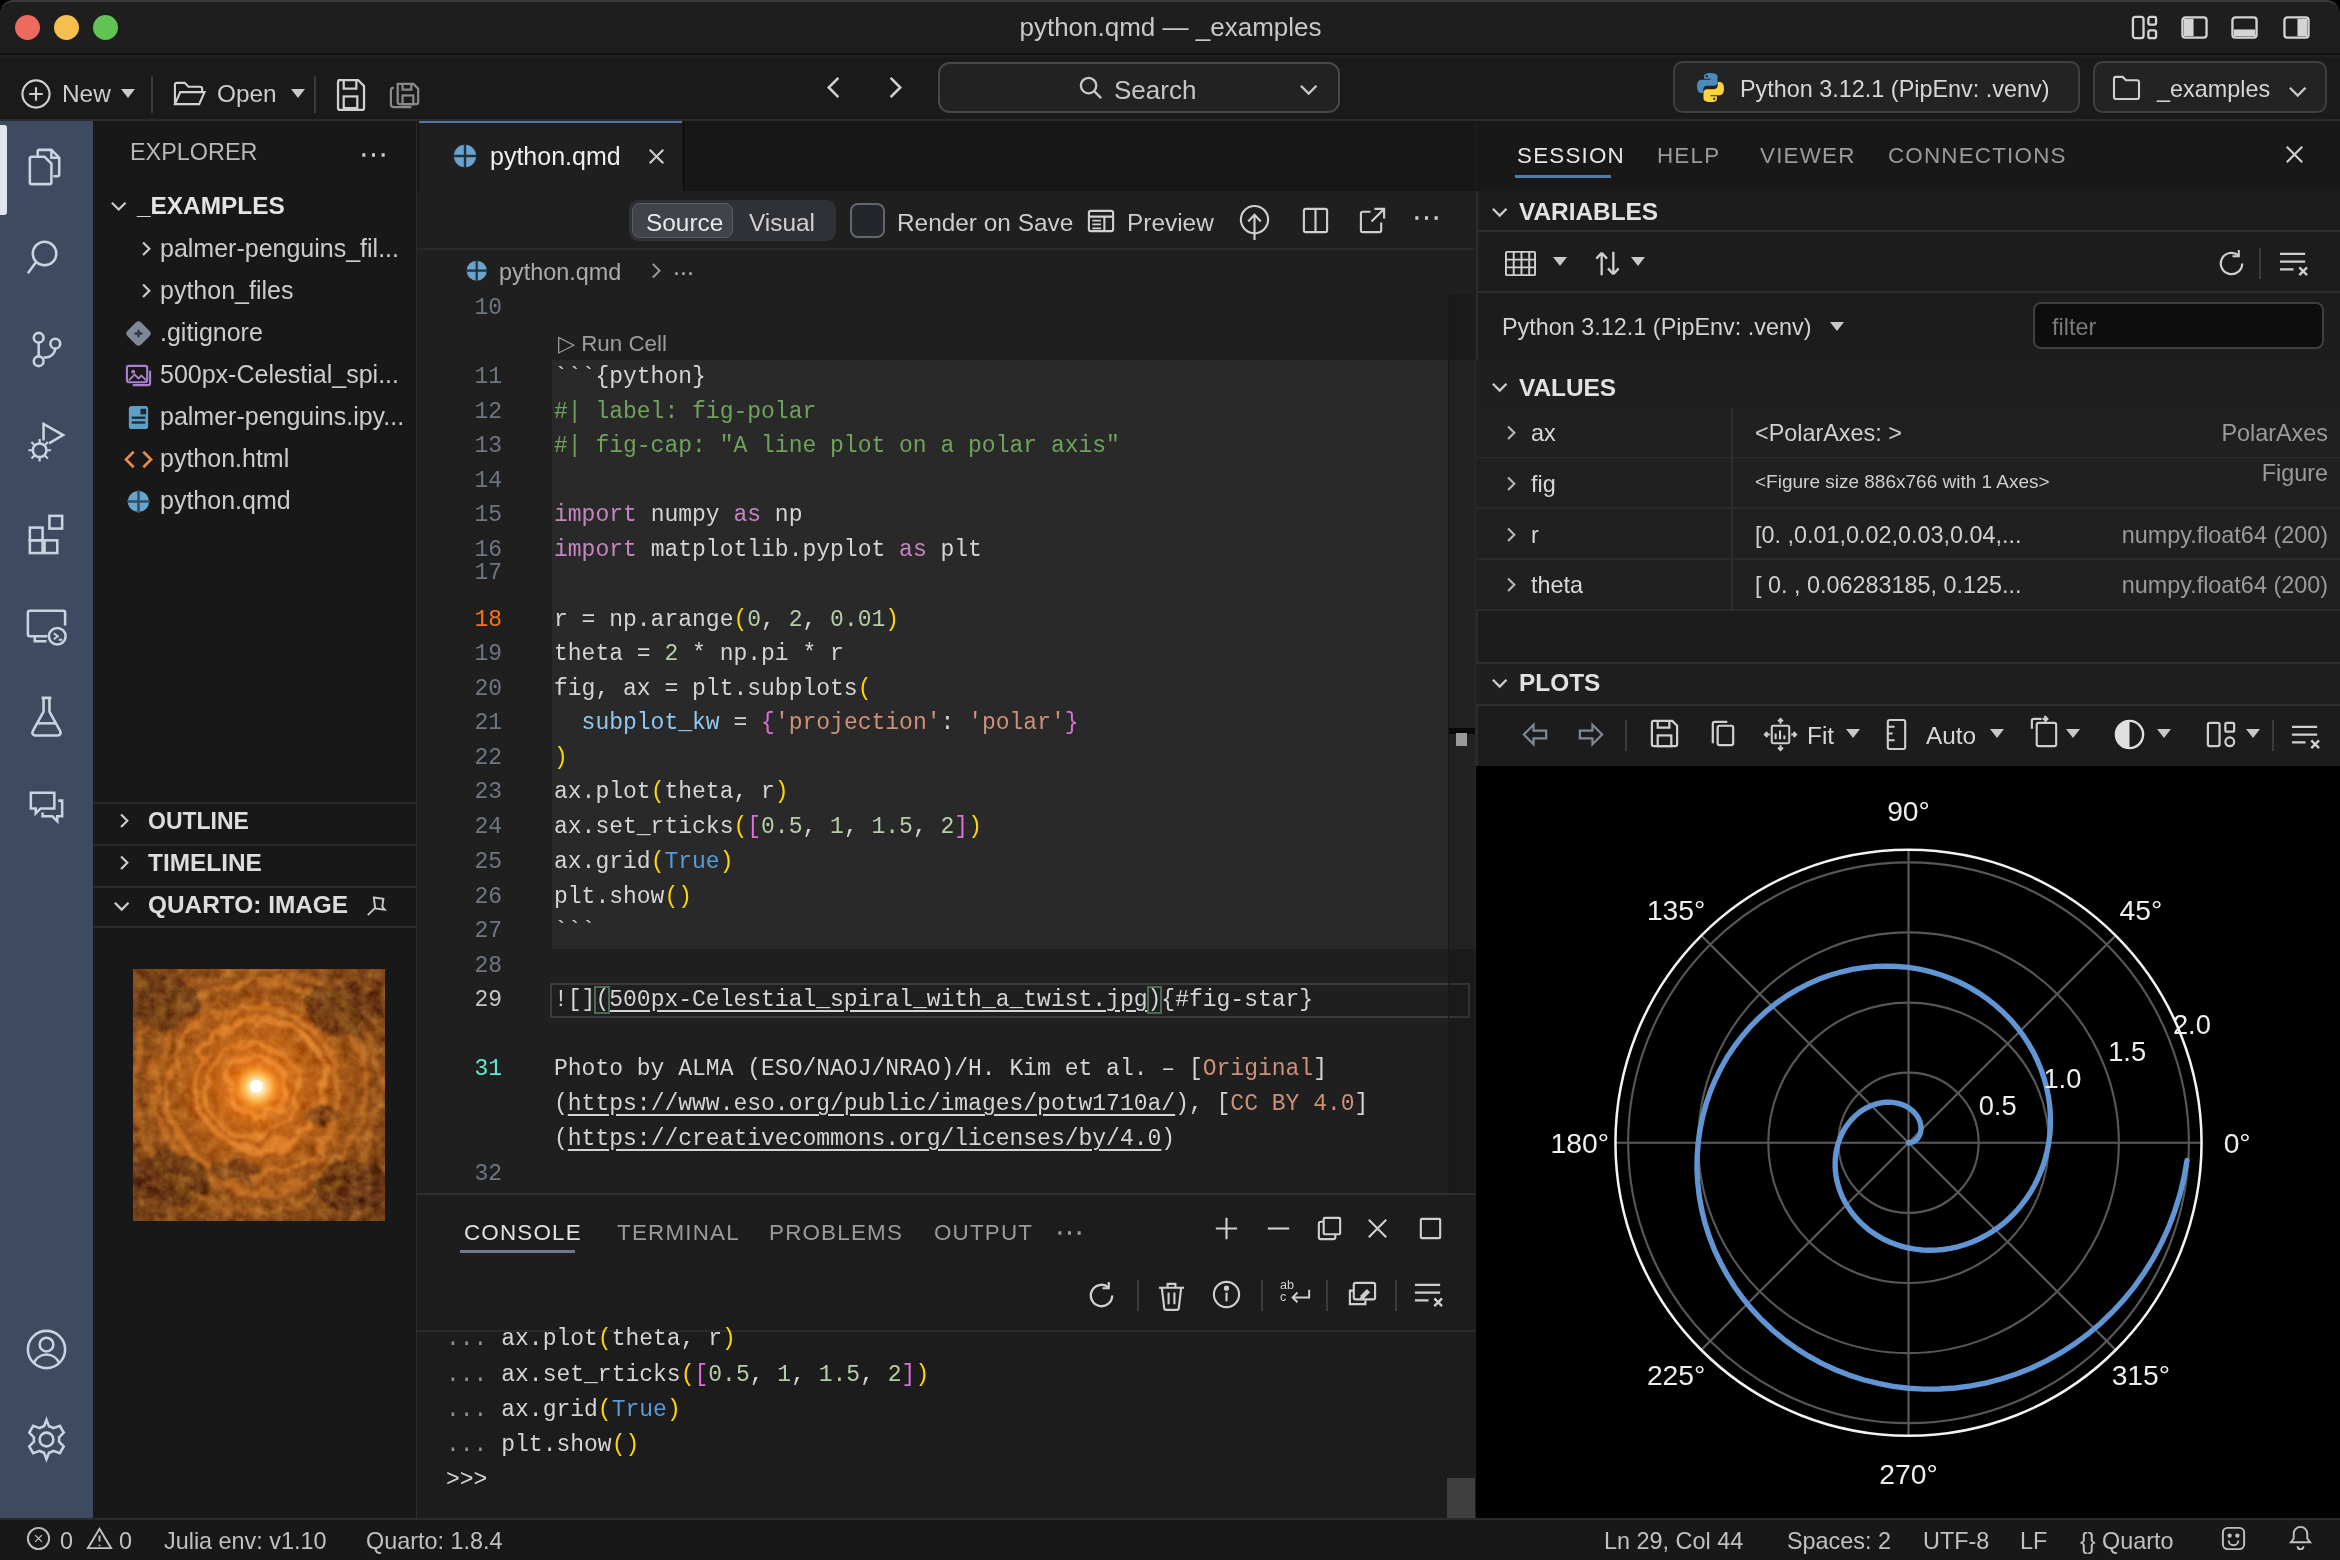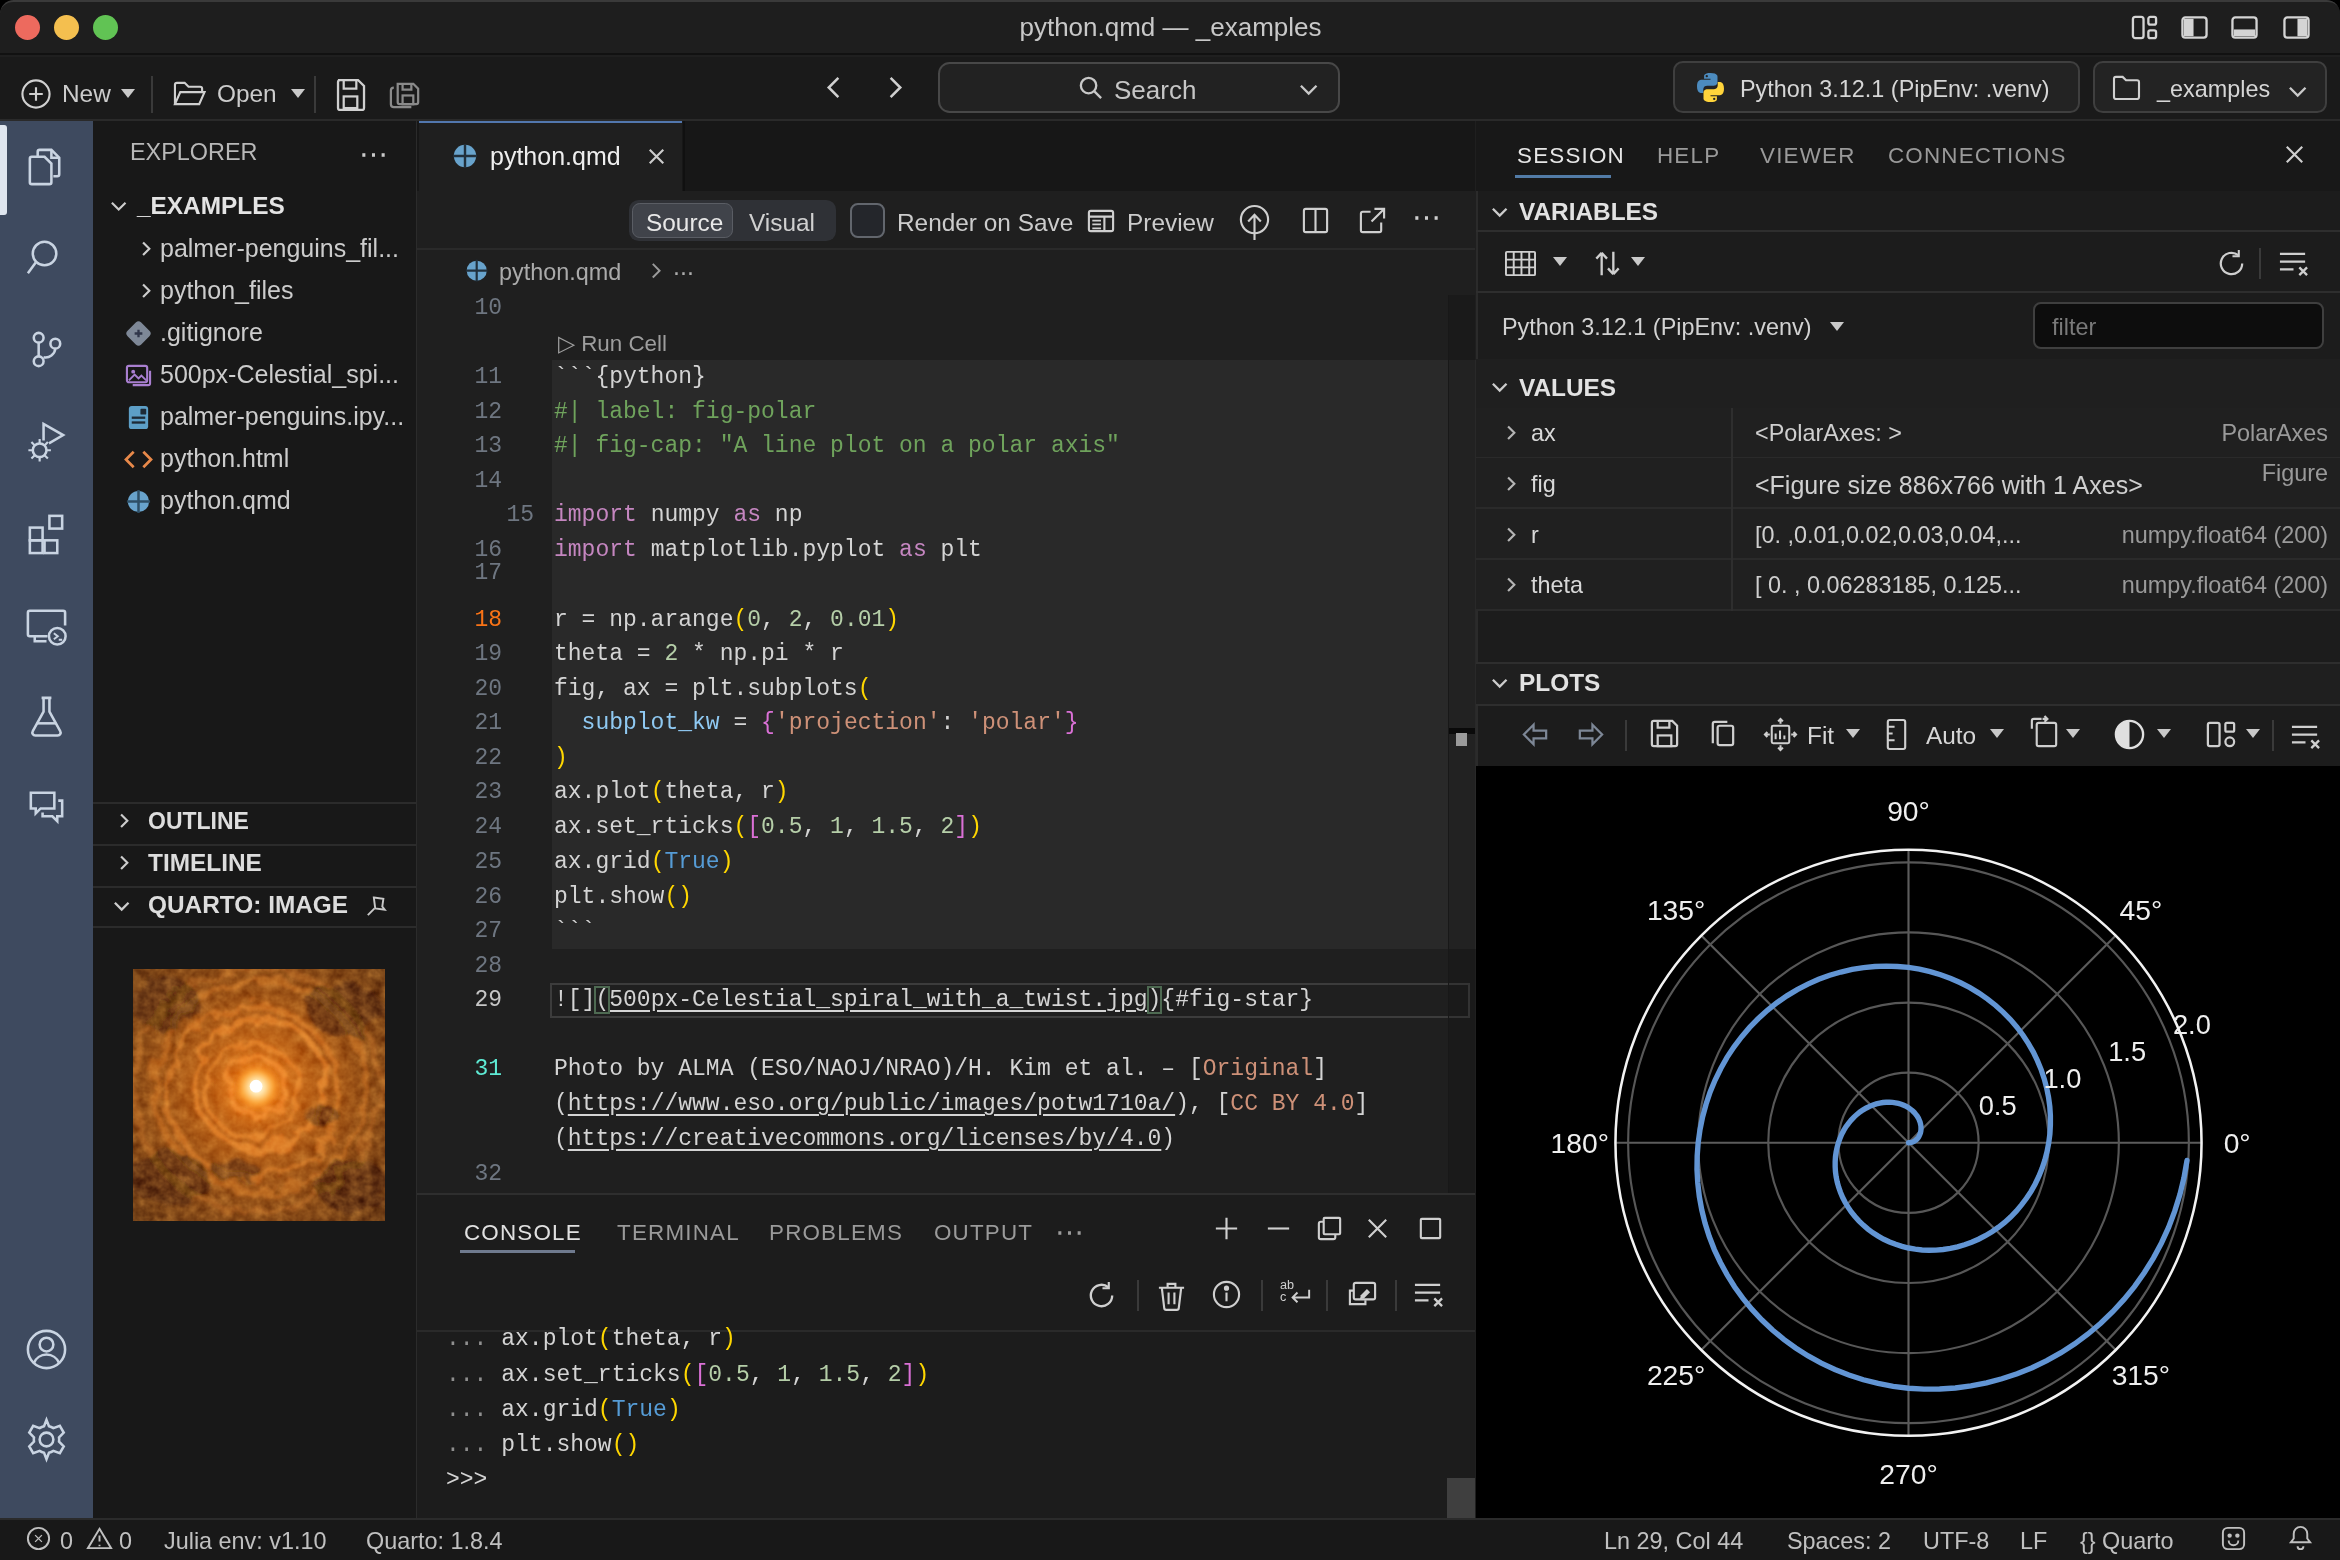--- a/index.html
+++ b/index.html
@@ -386,21 +386,21 @@
     <div class="abs" style="left:550px;top:983px;width:920px;height:35px;border:2px solid #3c3c3c;"></div>
     <div class="ln" style="top:291px;color:#6e7681;">10</div>
     <div class="abs" style="left:558px;top:330px;color:#9d9d9d;font-size:22.4px;">▷<span style="margin-left:5.9px;">Run Cell</span></div>
     <div class="ln" style="top:360px;color:#6e7681;">11</div>
     <div class="cl" style="left:554px;top:360px;"><span style="color:#d4d4d4;">```{python}</span></div>
     <div class="ln" style="top:395px;color:#6e7681;">12</div>
     <div class="cl" style="left:554px;top:395px;"><span style="color:#6fa35c;">#| label: fig-polar</span></div>
     <div class="ln" style="top:429px;color:#6e7681;">13</div>
     <div class="cl" style="left:554px;top:429px;"><span style="color:#6fa35c;">#| fig-cap: "A line plot on a polar axis"</span></div>
     <div class="ln" style="top:464px;color:#6e7681;">14</div>
-    <div class="ln" style="top:498px;color:#6e7681;margin-left:32px;">15</div>
+    <div class="ln" style="top:498px;color:#6e7681;">15</div>
     <div class="cl" style="left:554px;top:498px;"><span style="color:#C586C0;">import</span><span style="color:#d4d4d4;"> numpy </span><span style="color:#C586C0;">as</span><span style="color:#d4d4d4;"> np</span></div>
     <div class="ln" style="top:533px;color:#6e7681;">16</div>
     <div class="cl" style="left:554px;top:533px;"><span style="color:#C586C0;">import</span><span style="color:#d4d4d4;"> matplotlib.pyplot </span><span style="color:#C586C0;">as</span><span style="color:#d4d4d4;"> plt</span></div>
     <div class="ln" style="top:556px;color:#6e7681;">17</div>
     <div class="ln" style="top:603px;color:#f97316;">18</div>
     <div class="cl" style="left:554px;top:603px;"><span style="color:#d4d4d4;">r = np.arange</span><span style="color:#ffd700;">(</span><span style="color:#b5cea8;">0</span><span style="color:#d4d4d4;">, </span><span style="color:#b5cea8;">2</span><span style="color:#d4d4d4;">, </span><span style="color:#b5cea8;">0.01</span><span style="color:#ffd700;">)</span></div>
     <div class="ln" style="top:637px;color:#6e7681;">19</div>
     <div class="cl" style="left:554px;top:637px;"><span style="color:#d4d4d4;">theta = </span><span style="color:#b5cea8;">2</span><span style="color:#d4d4d4;"> * np.pi * r</span></div>
     <div class="ln" style="top:672px;color:#6e7681;">20</div>
     <div class="cl" style="left:554px;top:672px;"><span style="color:#d4d4d4;">fig, ax = plt.subplots</span><span style="color:#ffd700;">(</span></div>
@@ -580,21 +580,21 @@
 <div class="ui" style="left:1531px;top:420px;font-size:23.4px;color:#d8d8d8;">ax</div>
 <div class="ui" style="left:1755px;top:420px;font-size:23.4px;color:#cfcfcf;">&lt;PolarAxes: &gt;</div>
 <div class="ui" style="left:1755px;top:420px;width:573px;text-align:right;font-size:23.4px;color:#9a9a9a;">PolarAxes</div>
 <div class="abs" style="left:1476px;top:458px;width:865px;height:51px;background:#202020;border-bottom:2px solid #2a2a2a;"></div>
 <div class="abs" style="left:1500px;top:473px;">
       <svg width="21.5" height="21.5" viewBox="0 0 24 24" fill="none" stroke="#b5b5b5" stroke-width="2.4">
         <path d="M9 5 l7 7 -7 7"></path>
       </svg>
     </div>
 <div class="ui" style="left:1531px;top:471px;font-size:23.4px;color:#d8d8d8;">fig</div>
-<div class="ui" style="left:1755px;top:471px;font-size:25px;color:#cfcfcf;">&lt;Figure size 886x766 with 1 Axes&gt;</div>
+<div class="ui" style="left:1755px;top:471px;font-size:19px;color:#cfcfcf;">&lt;Figure size 886x766 with 1 Axes&gt;</div>
 <div class="ui" style="left:1755px;top:460px;width:573px;text-align:right;font-size:23.4px;color:#9a9a9a;">Figure</div>
 <div class="abs" style="left:1476px;top:509px;width:865px;height:51px;background:#202020;border-bottom:2px solid #2a2a2a;"></div>
 <div class="abs" style="left:1500px;top:524px;">
       <svg width="21.5" height="21.5" viewBox="0 0 24 24" fill="none" stroke="#b5b5b5" stroke-width="2.4">
         <path d="M9 5 l7 7 -7 7"></path>
       </svg>
     </div>
 <div class="ui" style="left:1531px;top:522px;font-size:23.4px;color:#d8d8d8;">r</div>
 <div class="ui" style="left:1755px;top:522px;font-size:23.4px;color:#cfcfcf;">[0. ,0.01,0.02,0.03,0.04,...</div>
 <div class="ui" style="left:1755px;top:522px;width:573px;text-align:right;font-size:23.4px;color:#9a9a9a;">numpy.float64 (200)</div>

